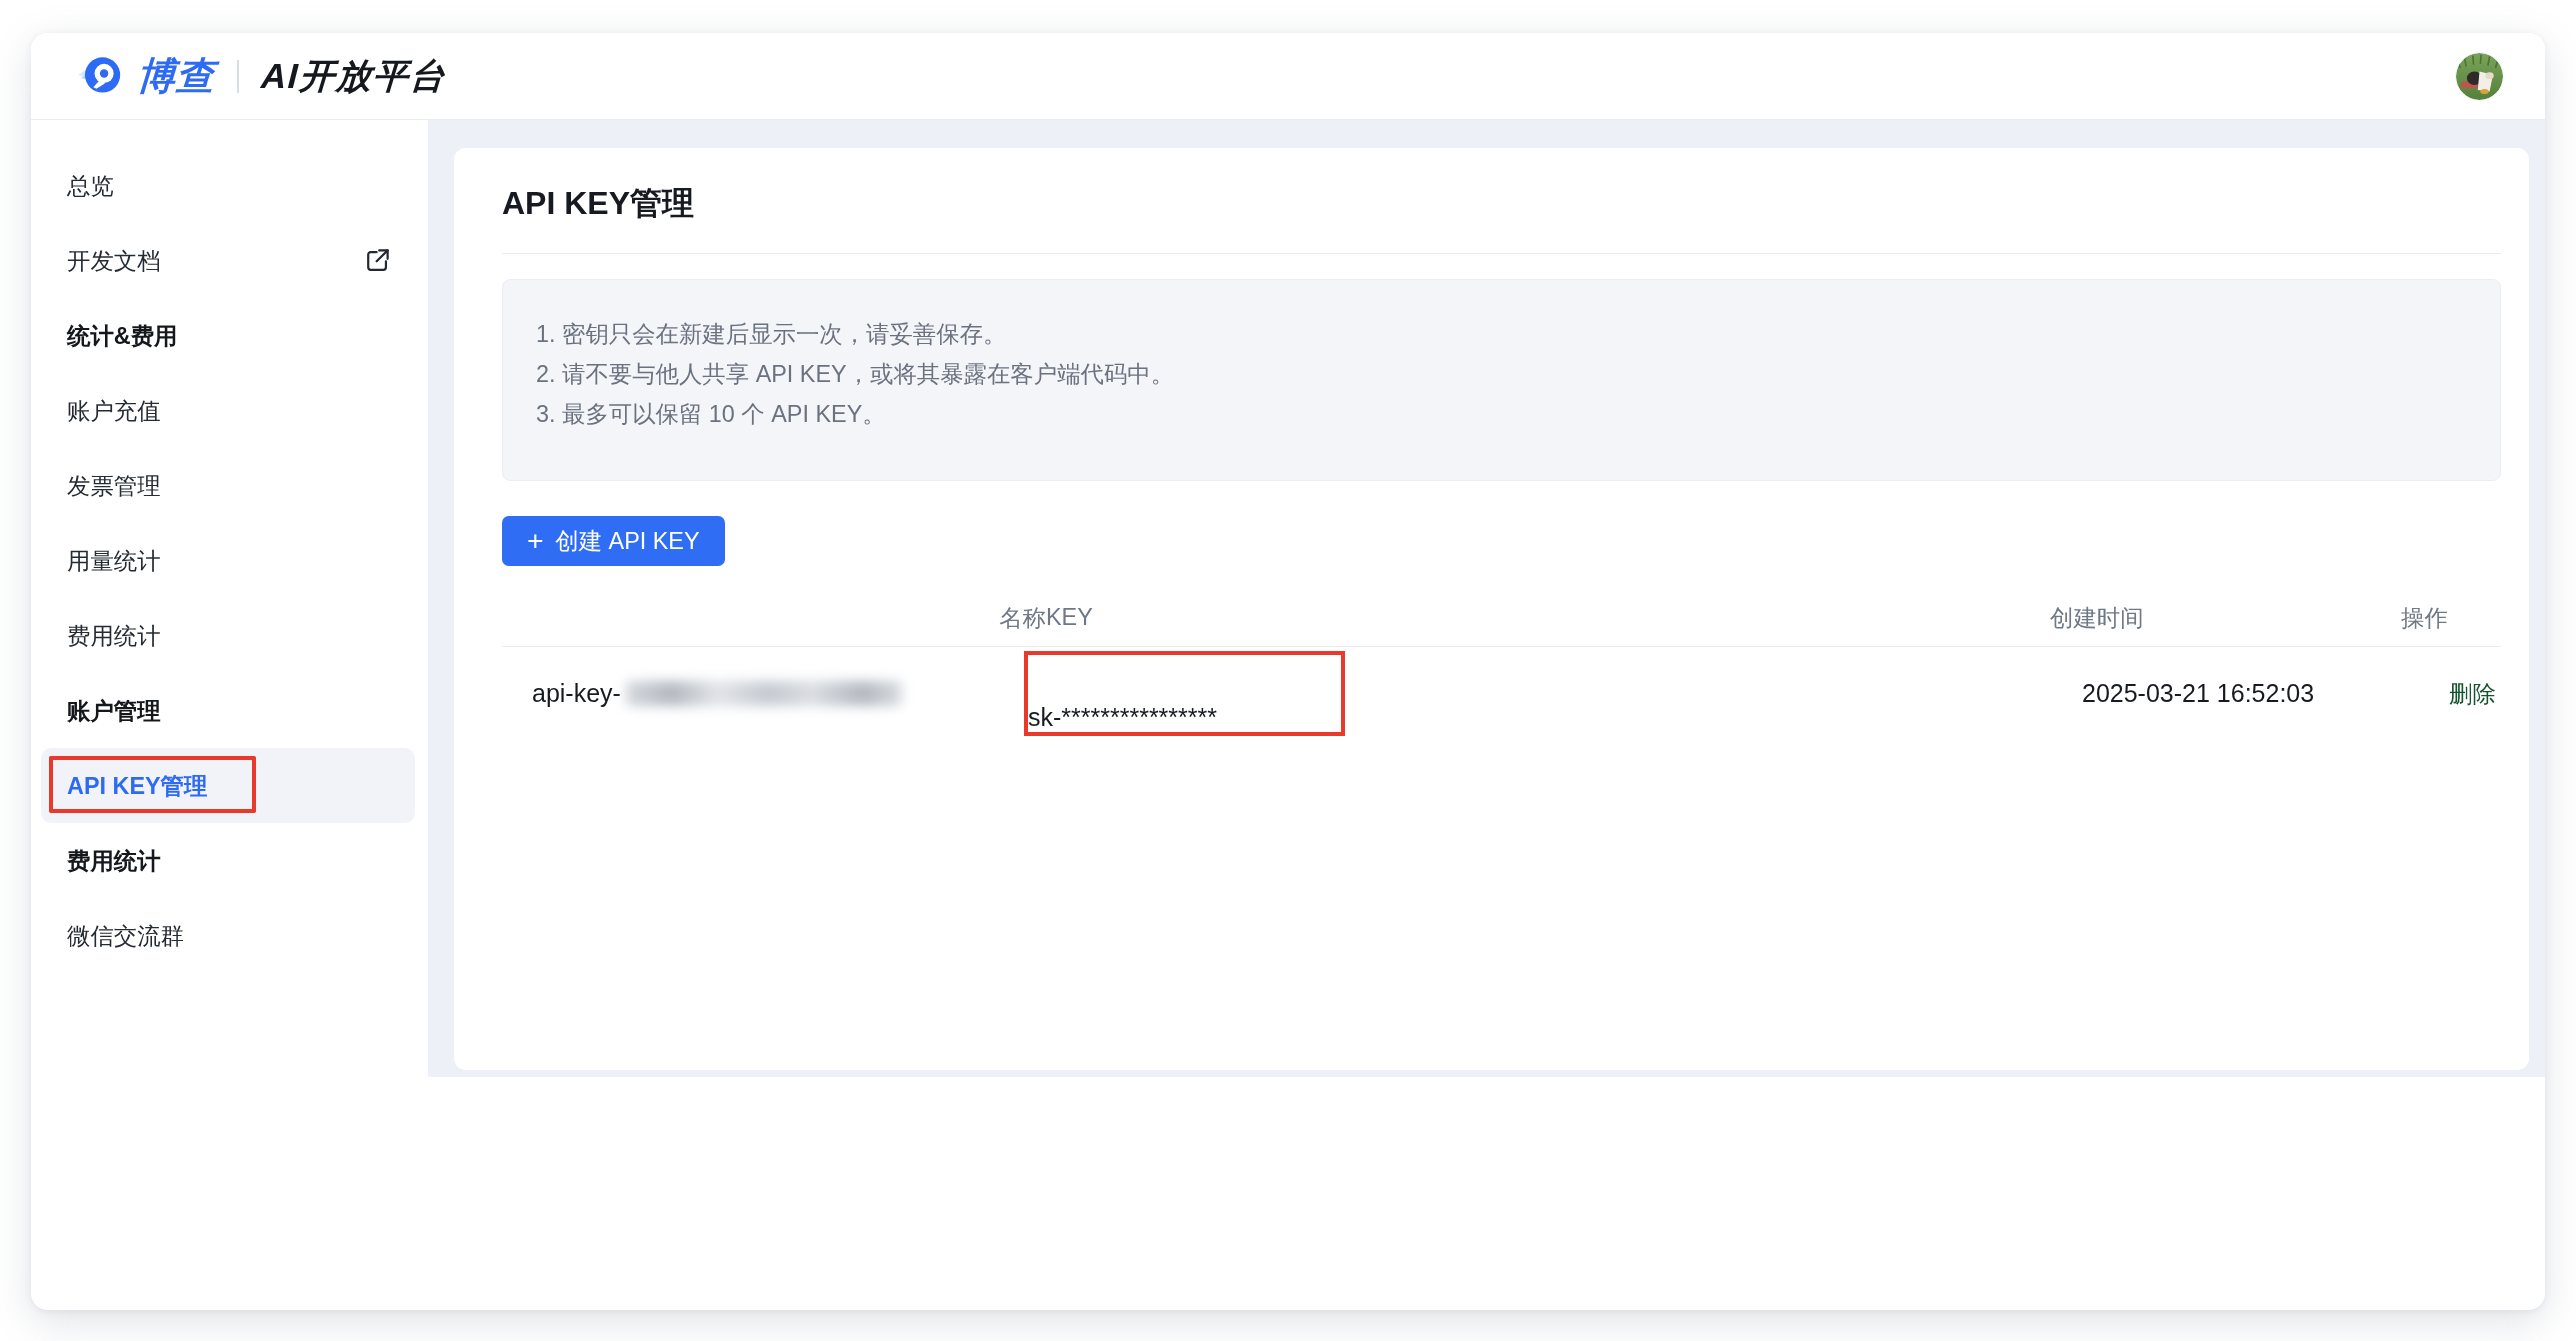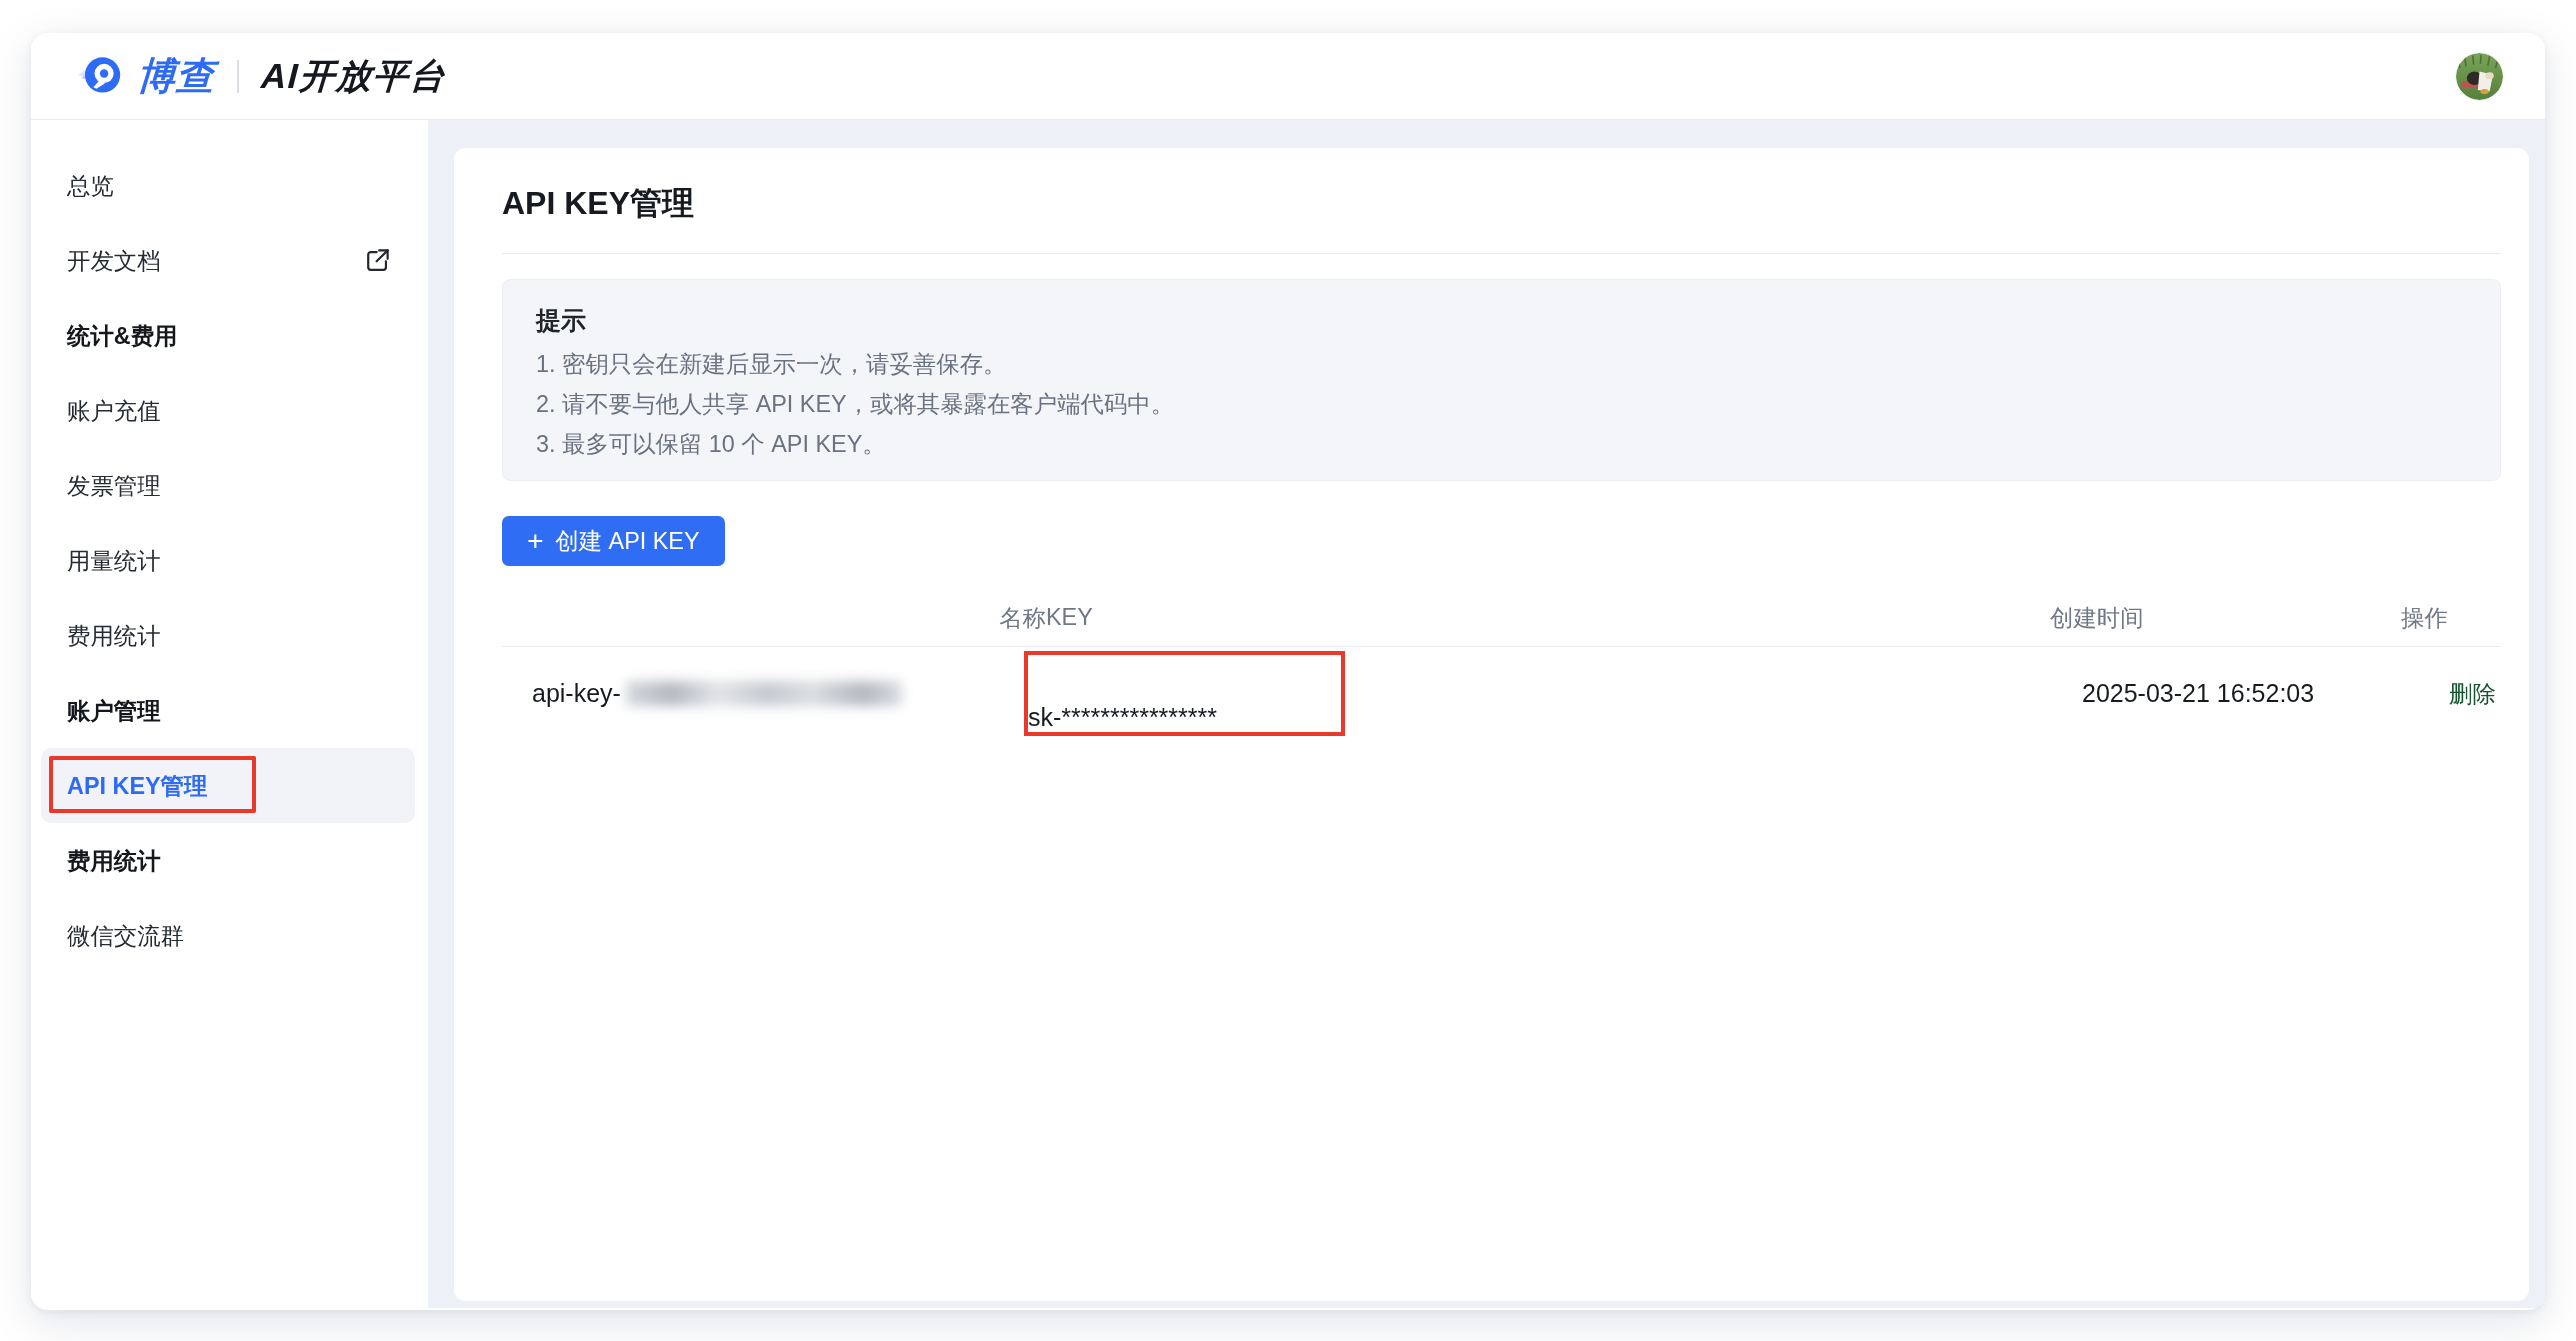--- a/index.html
+++ b/index.html
@@ -21,21 +21,21 @@
     font-size:38px; font-weight:bold; font-style:italic; color:#2e6bf5;
     letter-spacing:0.8px; transform:skewX(-3deg);
   }
   .brand-divider{ width:2.5px; height:33px; background:#d9dde4; margin:0 8.4px; }
   .brand-product{
     font-size:35px; font-weight:bold; font-style:italic; color:#15181e;
     letter-spacing:1.7px; transform:skewX(-3deg);
   }
   .avatar{ width:47px; height:47px; border-radius:50%; overflow:hidden; box-shadow:0 0 0 0.8px rgba(0,0,0,.06); cursor:pointer; }
   
-  .body-row{ display:flex; height:1188px; }
+  .body-row{ display:flex; height:957px; }
   .sidebar{
     width:397px; background:#ffffff; padding:28px 13.4px 0 10px; flex:none;
   }
   .side-item{
     height:75px; display:flex; align-items:center; justify-content:space-between;
     padding:0 23.4px 0 26px; font-size:23.4px; color:#252b33; border-radius:10px; cursor:pointer;
     position:relative;
   }
   .side-item.section{ font-weight:bold; color:#14171c; cursor:default; }
   .side-item.active{ background:#f1f3f8; color:#2e6bf5; font-weight:bold; }
@@ -177,21 +177,20 @@
         <span>微信交流群</span>
       </div>
     </nav>
 
     <div class="main-wrap">
       <div class="panel">
         <div class="page-title">API KEY管理</div>
         <div class="title-divider"></div>
 
         <div class="tip-box">
-          <div class="tip-title">提示</div>
           <div class="tip-list">
             <div class="tip-item">1. 密钥只会在新建后显示一次，请妥善保存。</div>
             <div class="tip-item">2. 请不要与他人共享 API KEY，或将其暴露在客户端代码中。</div>
             <div class="tip-item">3. 最多可以保留 10 个 API KEY。</div>
           </div>
         </div>
 
         <button class="create-btn">
           <span class="plus-glyph">+</span>
           <span>创建 API KEY</span>

